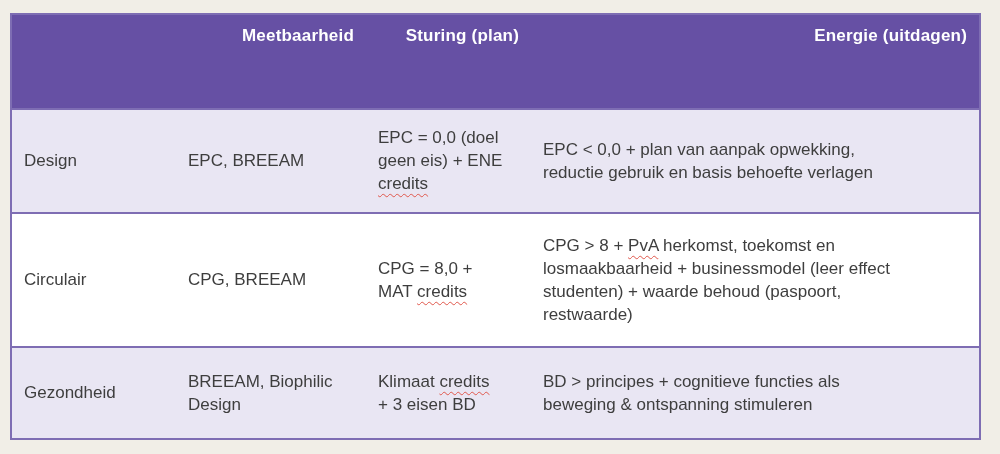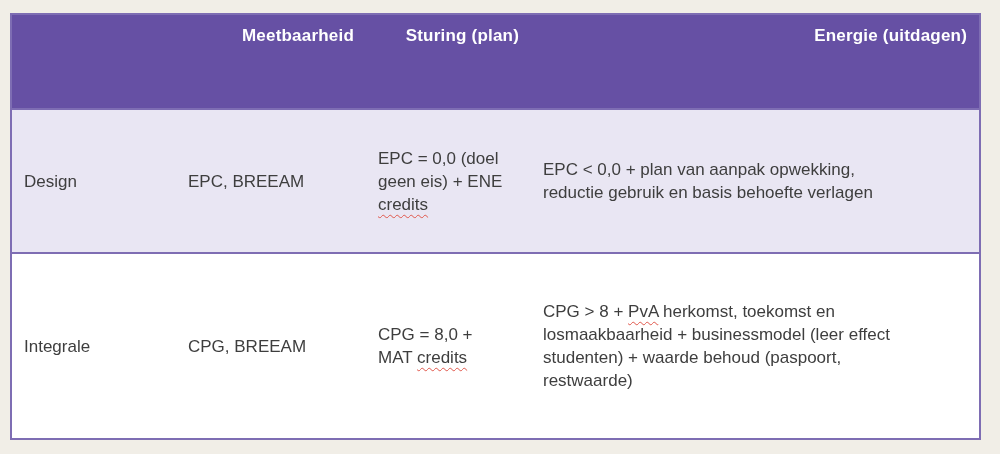--- a/index.html
+++ b/index.html
@@ -90,23 +90,32 @@
       <tr class="shaded">
         <td>Design</td>
         <td>EPC, BREEAM</td>
         <td>EPC = 0,0 (doel
 geen eis) + ENE
 <span class="squiggle">credits</span></td>
         <td>EPC &lt; 0,0 + plan van aanpak opwekking,
 reductie gebruik en basis behoefte verlagen</td>
       </tr>
       <tr>
-        <td>Integrale</td>
+        <td>Circulair</td>
         <td>CPG, BREEAM</td>
         <td>CPG = 8,0 +
 MAT <span class="squiggle">credits</span></td>
         <td>CPG &gt; 8 + <span class="squiggle">PvA</span> herkomst, toekomst en
 losmaakbaarheid + businessmodel (leer effect
 studenten) + waarde behoud (paspoort,
 restwaarde)</td>
       </tr>
+      <tr class="shaded">
+        <td>Gezondheid</td>
+        <td>BREEAM, Biophilic
+Design</td>
+        <td>Klimaat <span class="squiggle">credits</span>
++ 3 eisen BD</td>
+        <td>BD &gt; principes + cognitieve functies als
+beweging &amp; ontspanning stimuleren</td>
+      </tr>
     </tbody>
 </table>
 
 </body></html>

